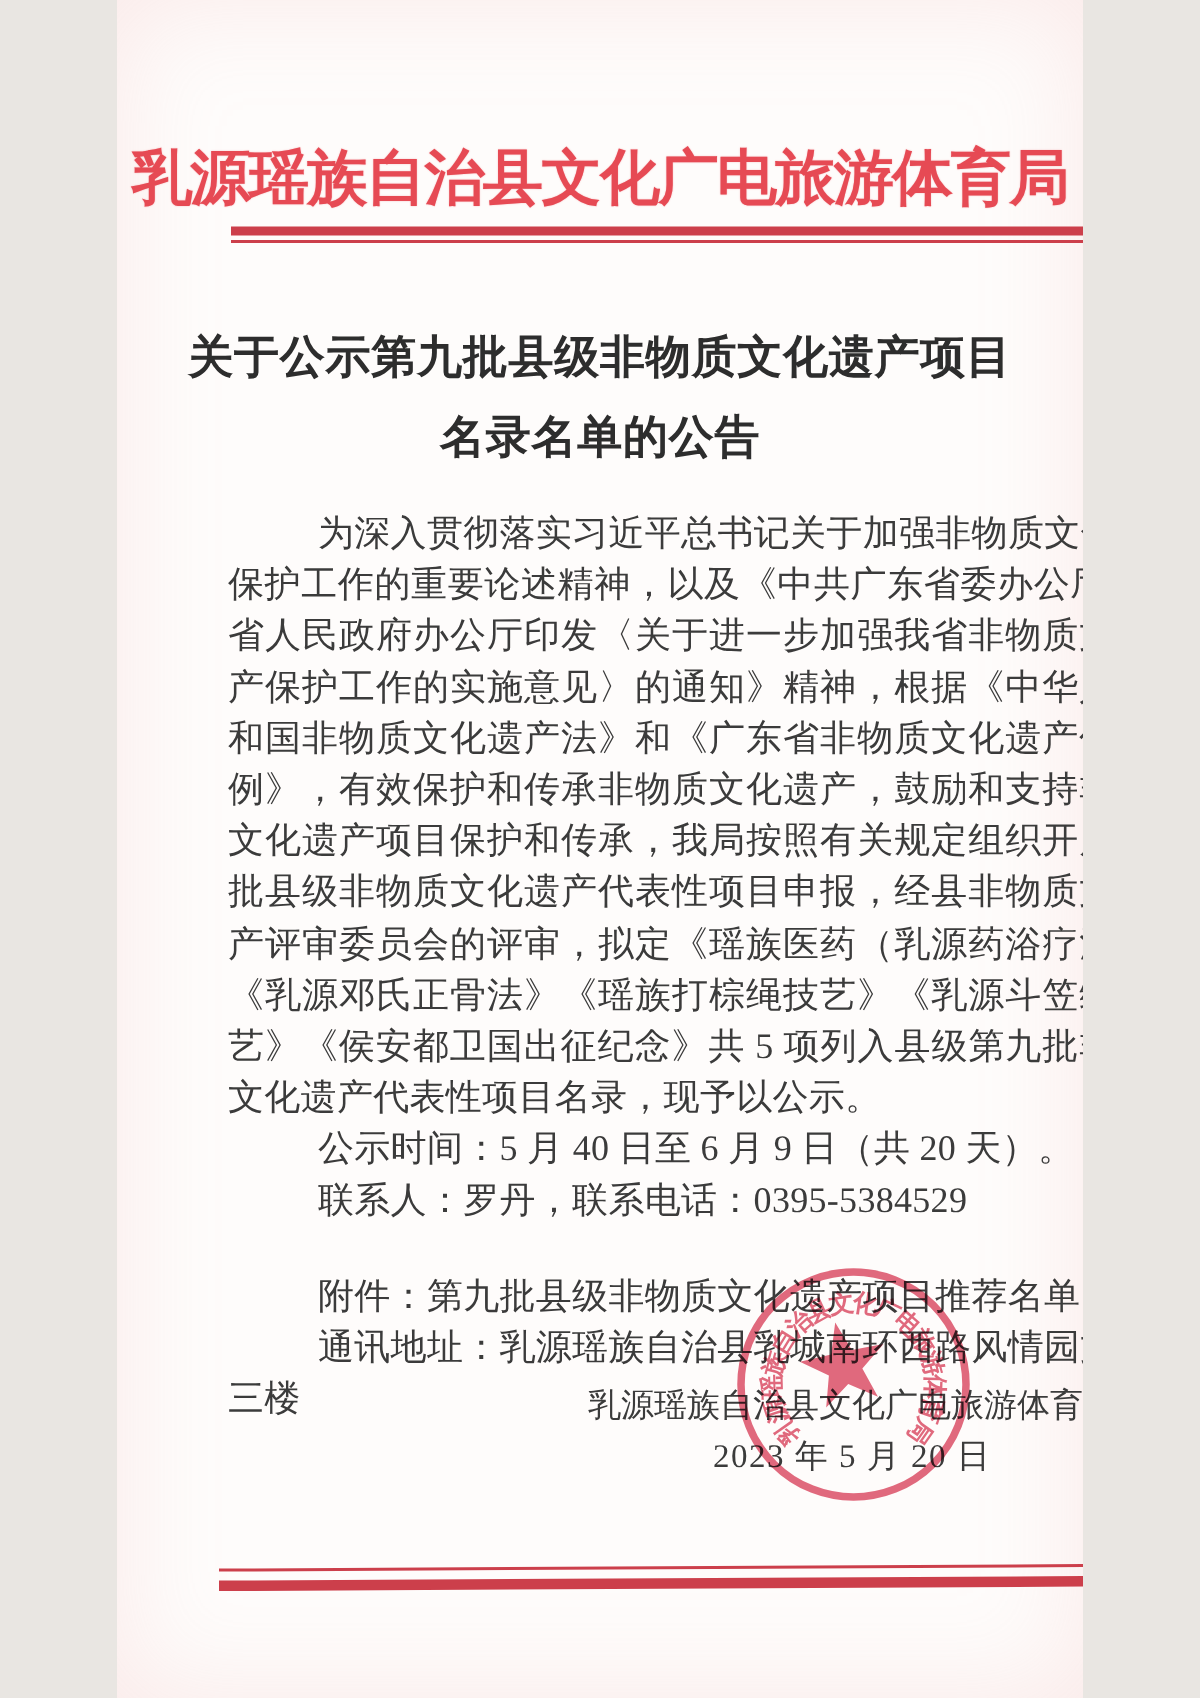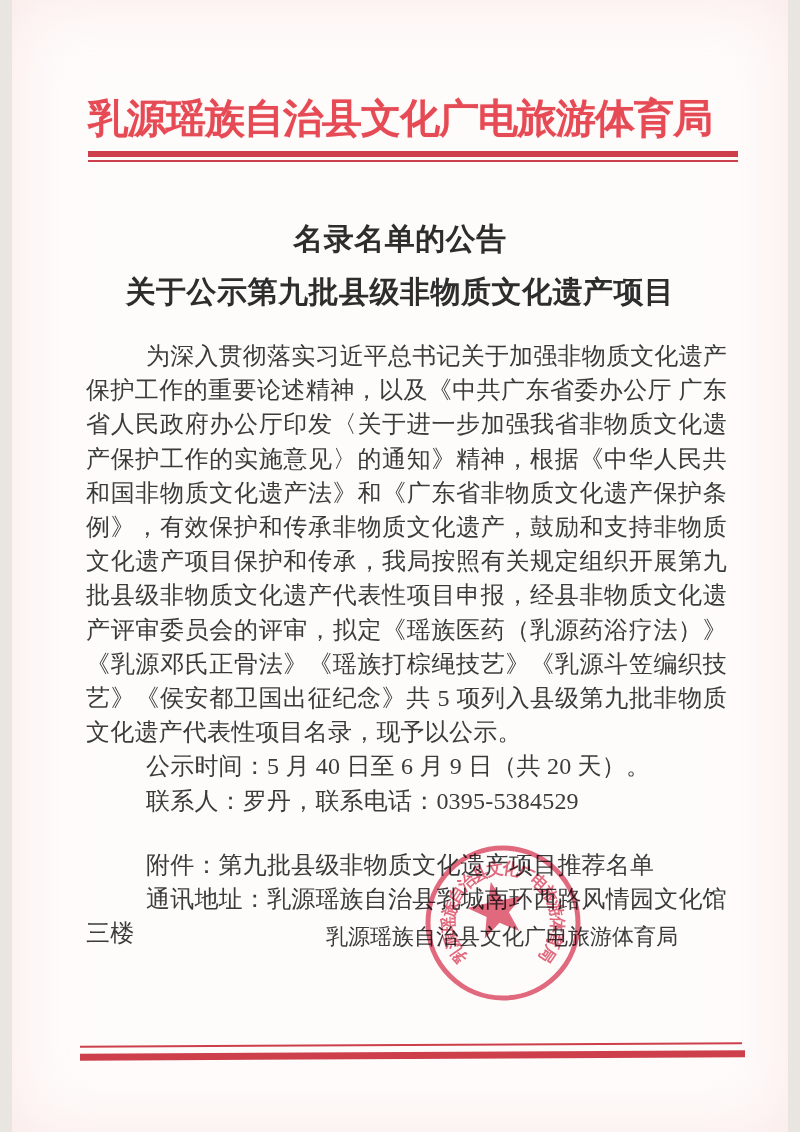--- a/index.html
+++ b/index.html
@@ -9,21 +9,21 @@
     --body-ink:#3b3b3b;
     --title-ink:#2d2d2d;
   }
   html,body{margin:0;padding:0;}
   body{
     background:#e9e6e2;
     font-family:"Liberation Serif","DejaVu Serif",serif;
   }
   .page{
     position:relative;
-    width:776px;height:1132px;
+    width:644px;height:1132px;
     margin:0 auto;
     background:#fefcfb;
     box-shadow:inset 0 0 70px rgba(235,170,170,.22);
     overflow:hidden;
   }
   
   .letterhead{
     position:absolute;top:97px;left:0;width:100%;
     text-align:center;
     font-size:40px;line-height:44px;
@@ -87,34 +87,35 @@
 </head>
 <body>
 
 <div class="page">
 
   <div class="letterhead">乳源瑶族自治县文化广电旅游体育局</div>
   <div class="rule rule-top-thick"></div>
   <div class="rule rule-top-thin"></div>
 
   <h1 class="doc-title">
+    <span>关于公示第九批县级非物质文化遗产项目</span>
     <span>名录名单的公告</span>
-    <span>关于公示第九批县级非物质文化遗产项目</span>
   </h1>
 
   <div class="body-block">
     <p class="para">为深入贯彻落实习近平总书记关于加强非物质文化遗产保护工作的重要论述精神，以及《中共广东省委办公厅 广东省人民政府办公厅印发〈关于进一步加强我省非物质文化遗产保护工作的实施意见〉的通知》精神，根据《中华人民共和国非物质文化遗产法》和《广东省非物质文化遗产保护条例》，有效保护和传承非物质文化遗产，鼓励和支持非物质文化遗产项目保护和传承，我局按照有关规定组织开展第九批县级非物质文化遗产代表性项目申报，经县非物质文化遗产评审委员会的评审，拟定《瑶族医药（乳源药浴疗法）》《乳源邓氏正骨法》《瑶族打棕绳技艺》《乳源斗笠编织技艺》《侯安都卫国出征纪念》共 5 项列入县级第九批非物质文化遗产代表性项目名录，现予以公示。</p>
     <p class="contact-line">公示时间：5 月 40 日至 6 月 9 日（共 20 天）。</p>
     <p class="contact-line">联系人：罗丹，联系电话：0395-5384529</p>
     <p class="contact-line attachment-line">附件：第九批县级非物质文化遗产项目推荐名单</p>
     <p class="contact-line">通讯地址：乳源瑶族自治县乳城南环西路风情园文化馆三楼</p>
   </div>
 
   <div class="signature-block">
     <div class="signature-agency">乳源瑶族自治县文化广电旅游体育局</div>
+    <div class="signature-date">2023 年 5 月 20 日</div>
   </div>
 
   <svg class="seal" viewBox="0 0 160 160">
     <circle cx="80" cy="80" r="75"></circle>
     <polygon transform="translate(-4,-8)" points="71.8,46.7 82.9,65.0 104,61 89.9,77.3 100.3,96.1 80.5,87.7 65.8,103.4 67.6,82.0 48.2,72.9 69.1,68.0">
     </polygon>
     <g id="seal-arc-text">
         <text x="80" y="31" text-anchor="middle" transform="rotate(-125.00 80 80)">乳</text>
         <text x="80" y="31" text-anchor="middle" transform="rotate(-108.33 80 80)">源</text>
         <text x="80" y="31" text-anchor="middle" transform="rotate(-91.67 80 80)">瑶</text>

